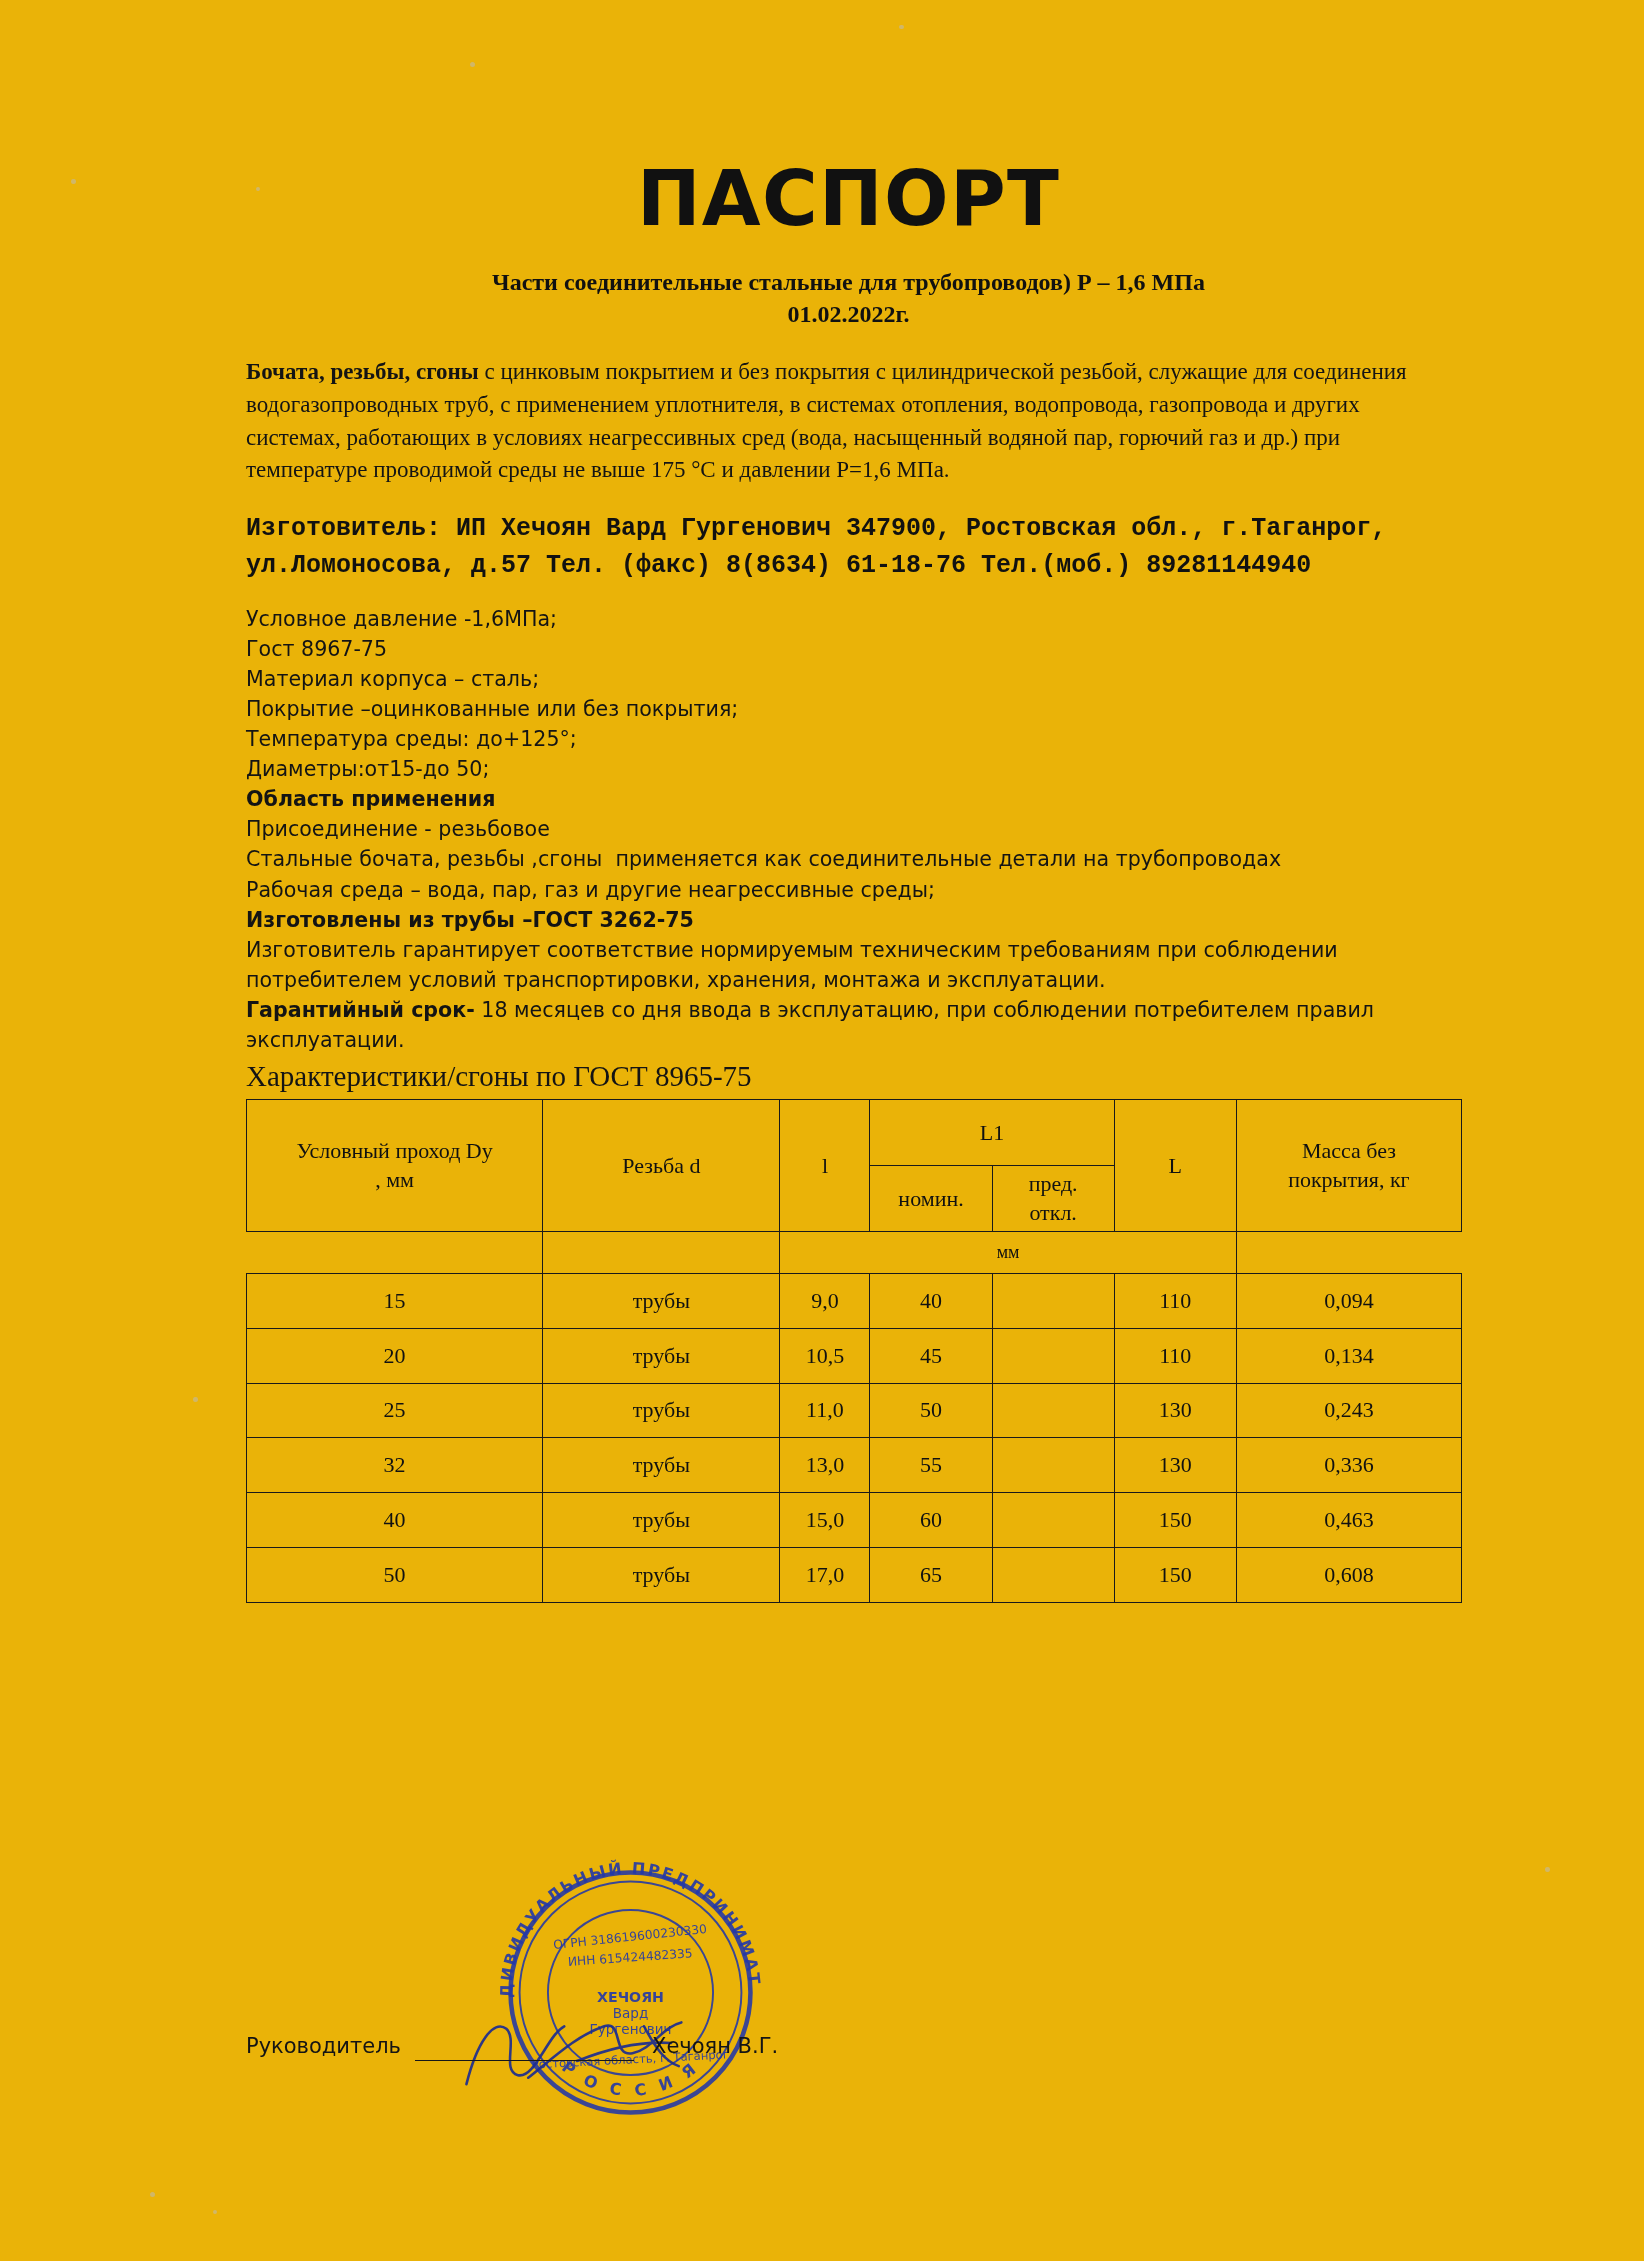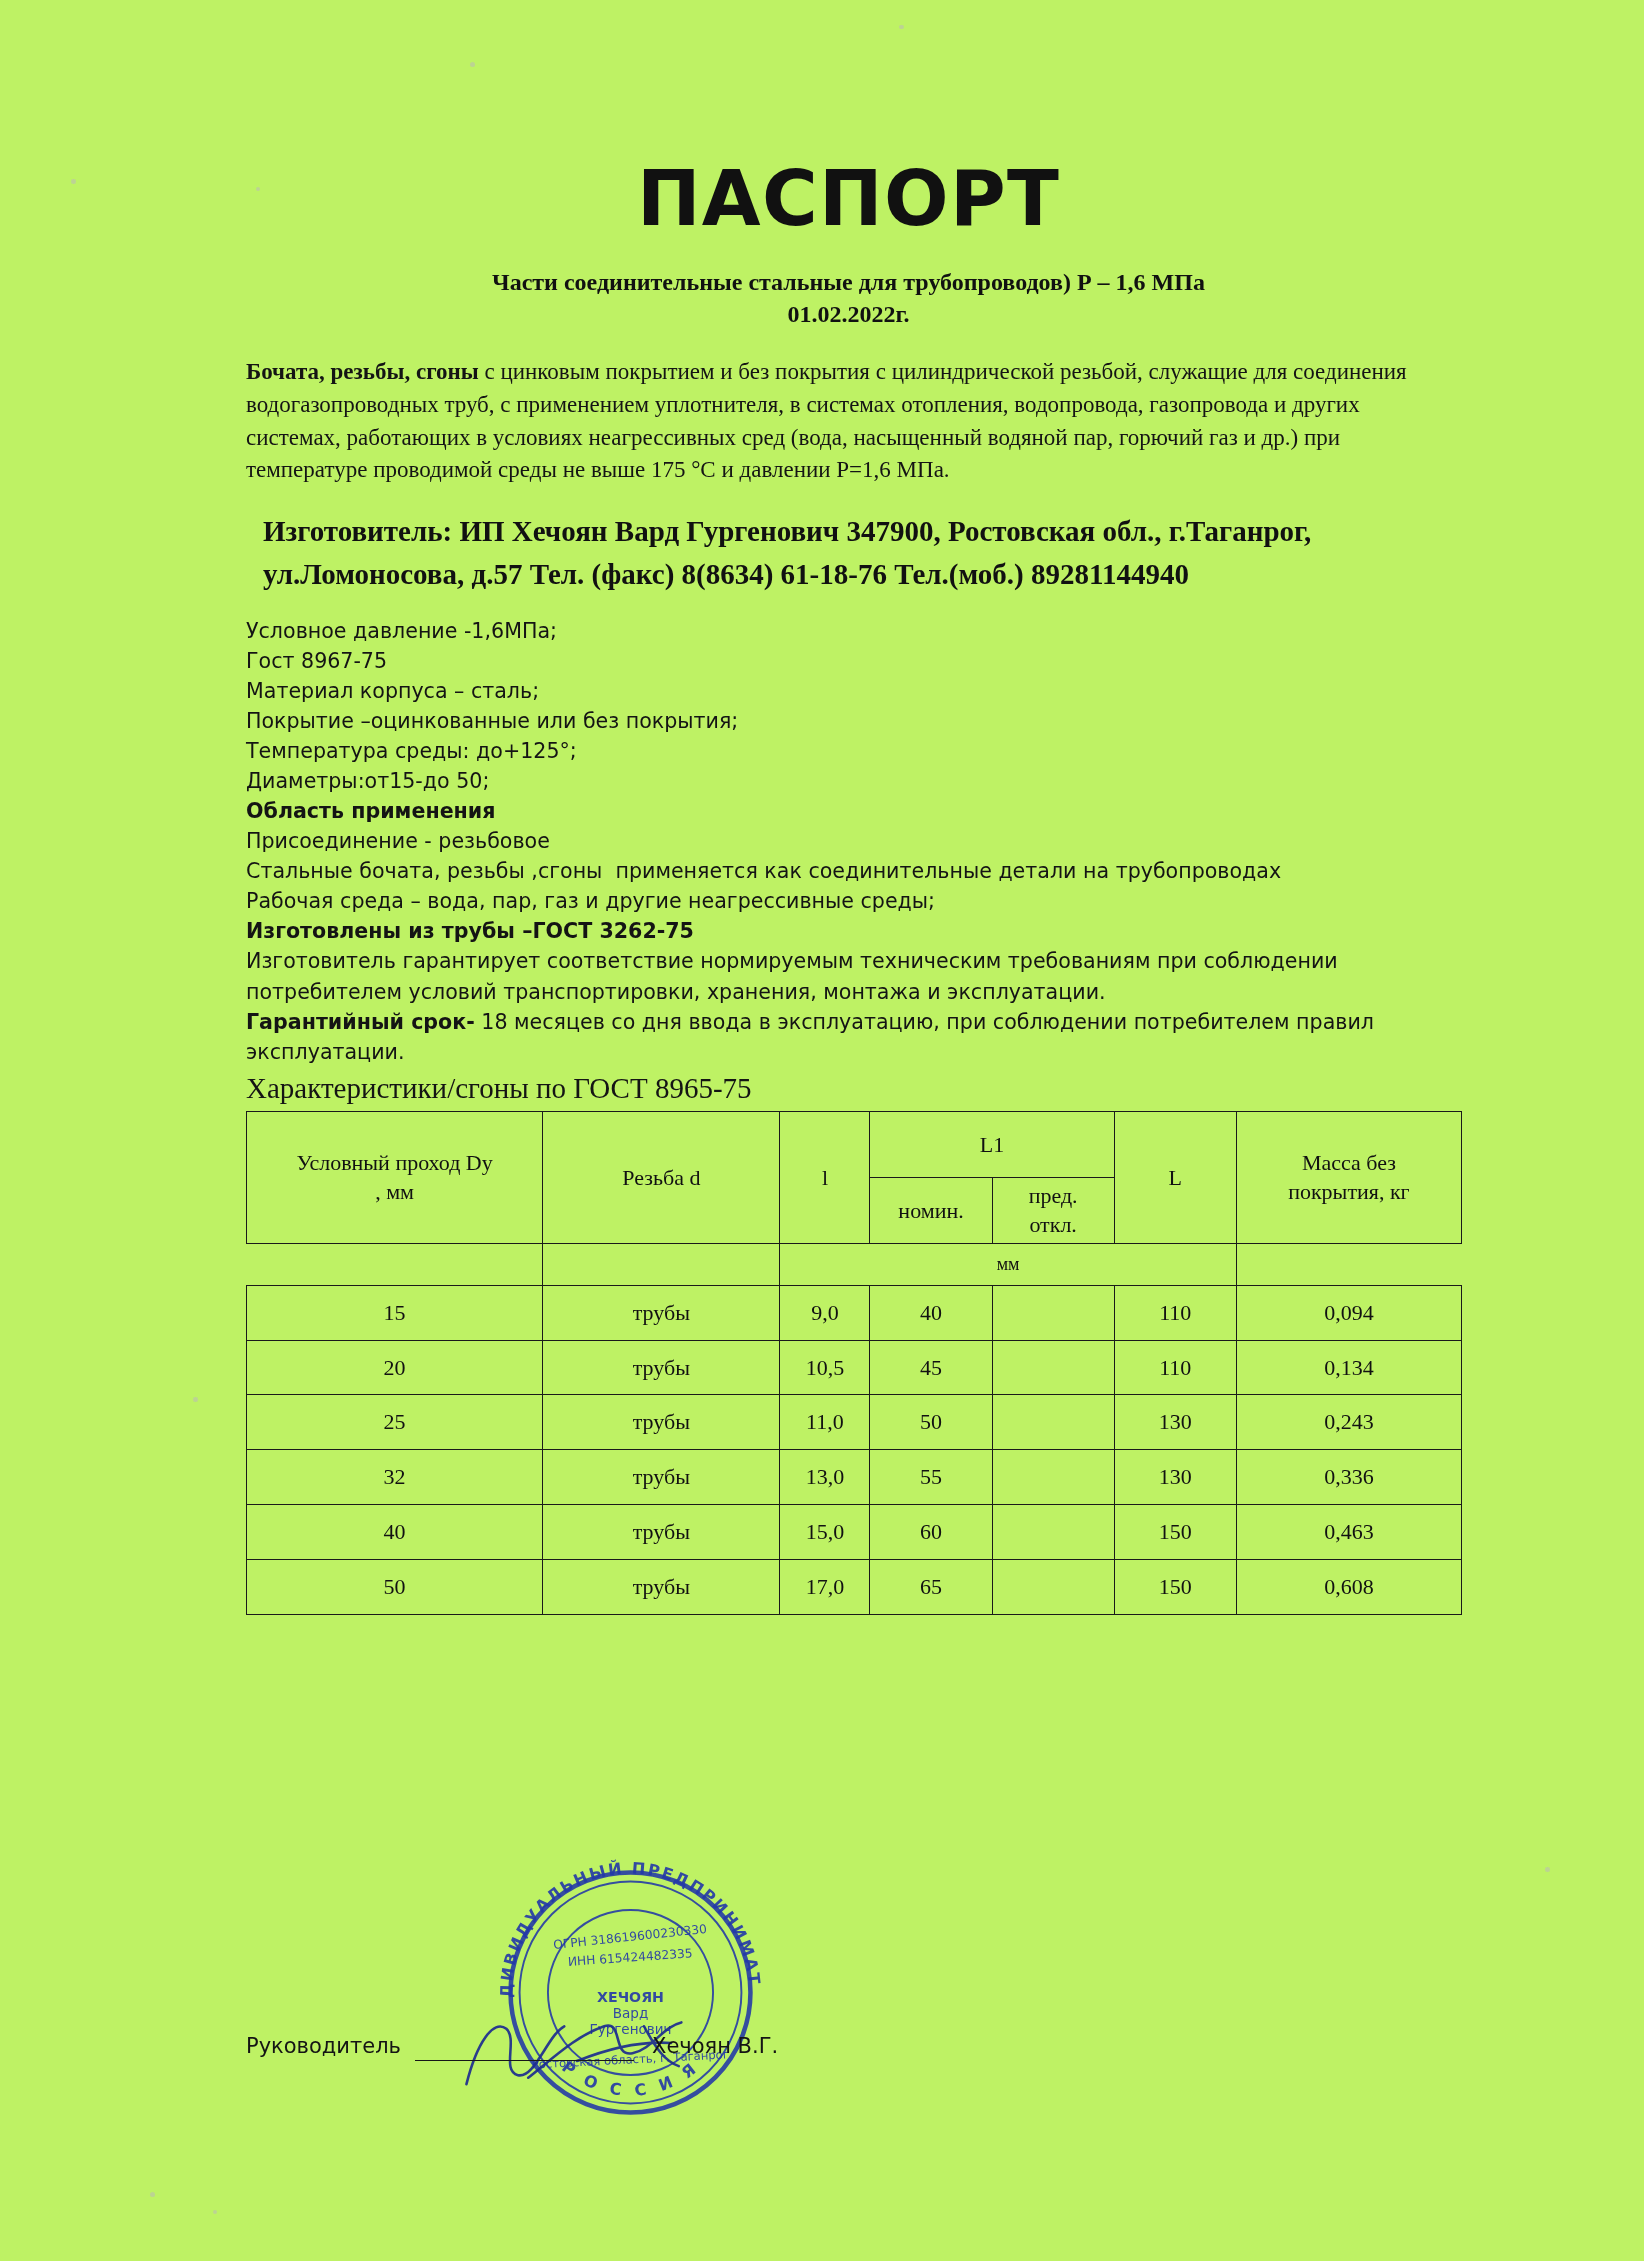--- a/index.html
+++ b/index.html
@@ -11,21 +11,21 @@
     width: 1644px;
     height: 2261px;
     position: relative;
     font-family: "Liberation Serif", serif;
     color: #000000;
     overflow: hidden;
   }
   .page {
     position: absolute;
     inset: 0;
-    background: #bef264;
+    background: #eab308;
   }
   
   .speck {
     position: absolute;
     background: #b9b9b9;
     border-radius: 50%;
     opacity: 0.55;
   }
 
   .content {
@@ -61,26 +61,25 @@
     font-family: "Liberation Serif", serif;
     font-size: 23px;
     line-height: 1.42;
     text-align: left;
     color: #141414;
   }
   .para b { font-weight: bold; }
 
   .maker {
     margin-top: 22px;
-    font-family: Liberation Serif, serif;
+    font-family: Liberation Mono, monospace;
     font-weight: bold;
-    font-size: 29px;
+    font-size: 25px;
     line-height: 1.48;
     color: #111;
-    margin-left: 17px;
   }
 
   .specs {
     margin-top: 20px;
     font-family: "DejaVu Sans", sans-serif;
     font-size: 20.6px;
     line-height: 1.46;
     color: #141414;
   }
   .specs .line { white-space: pre-wrap; }

